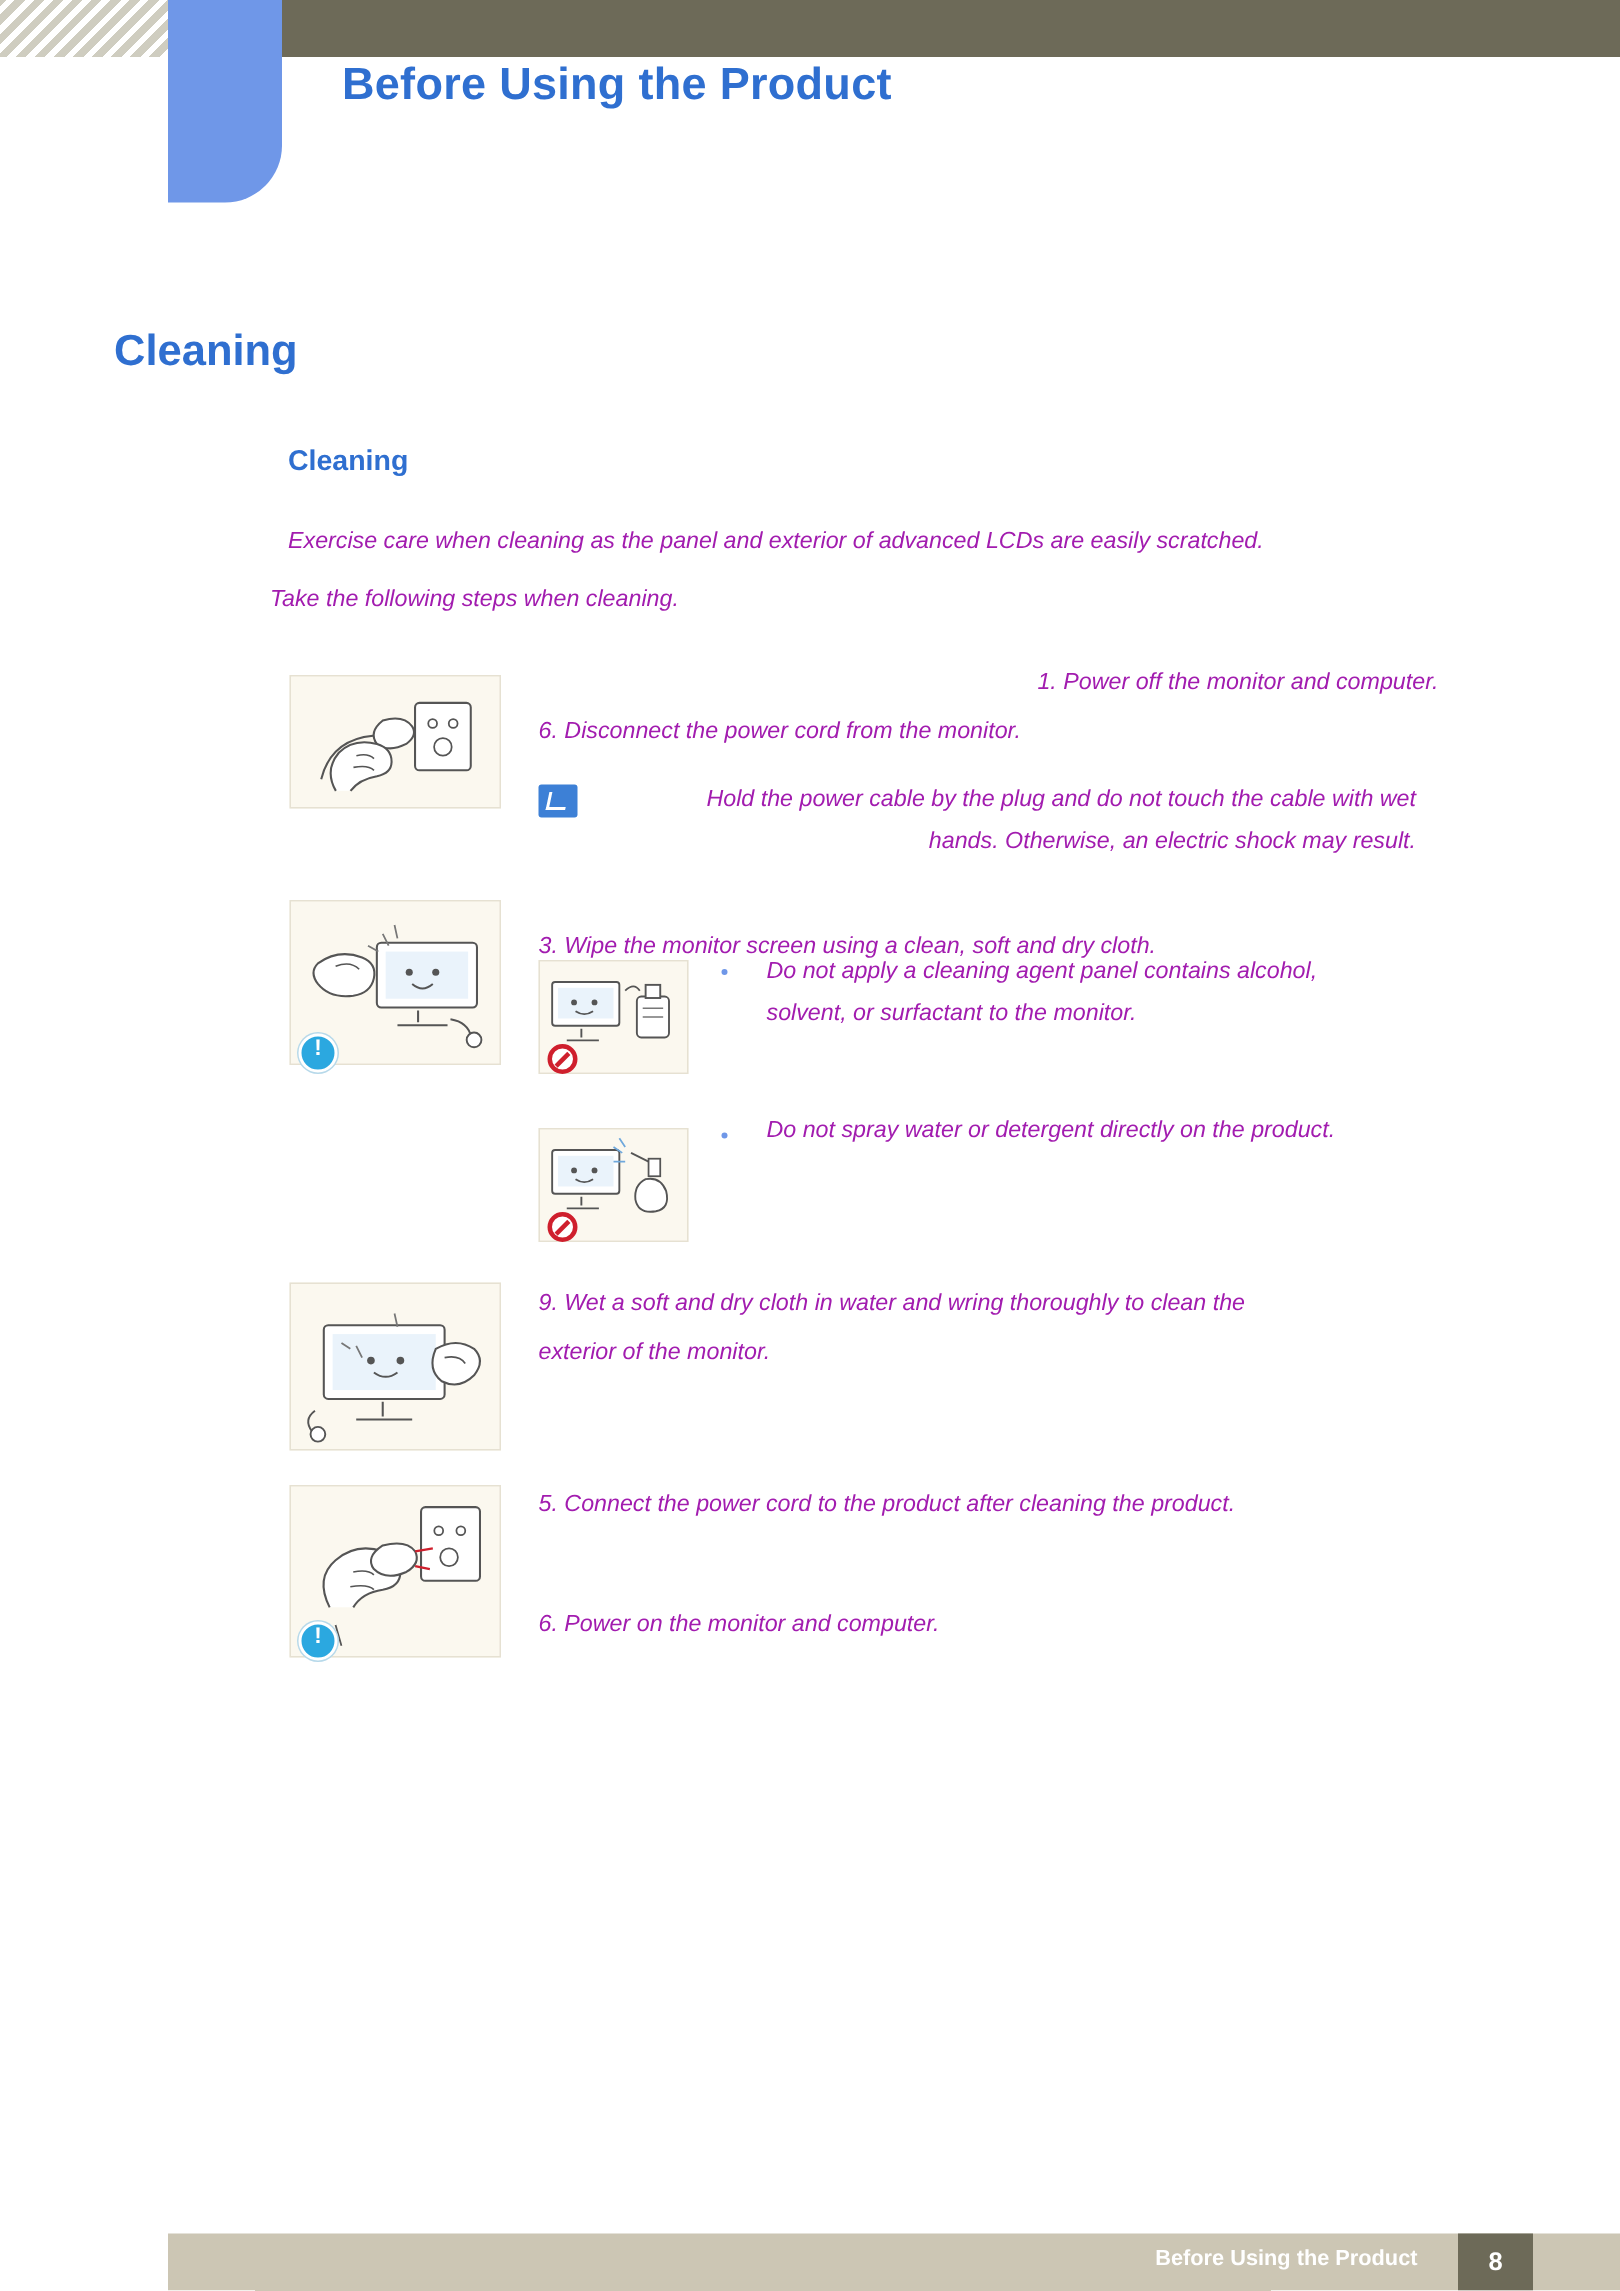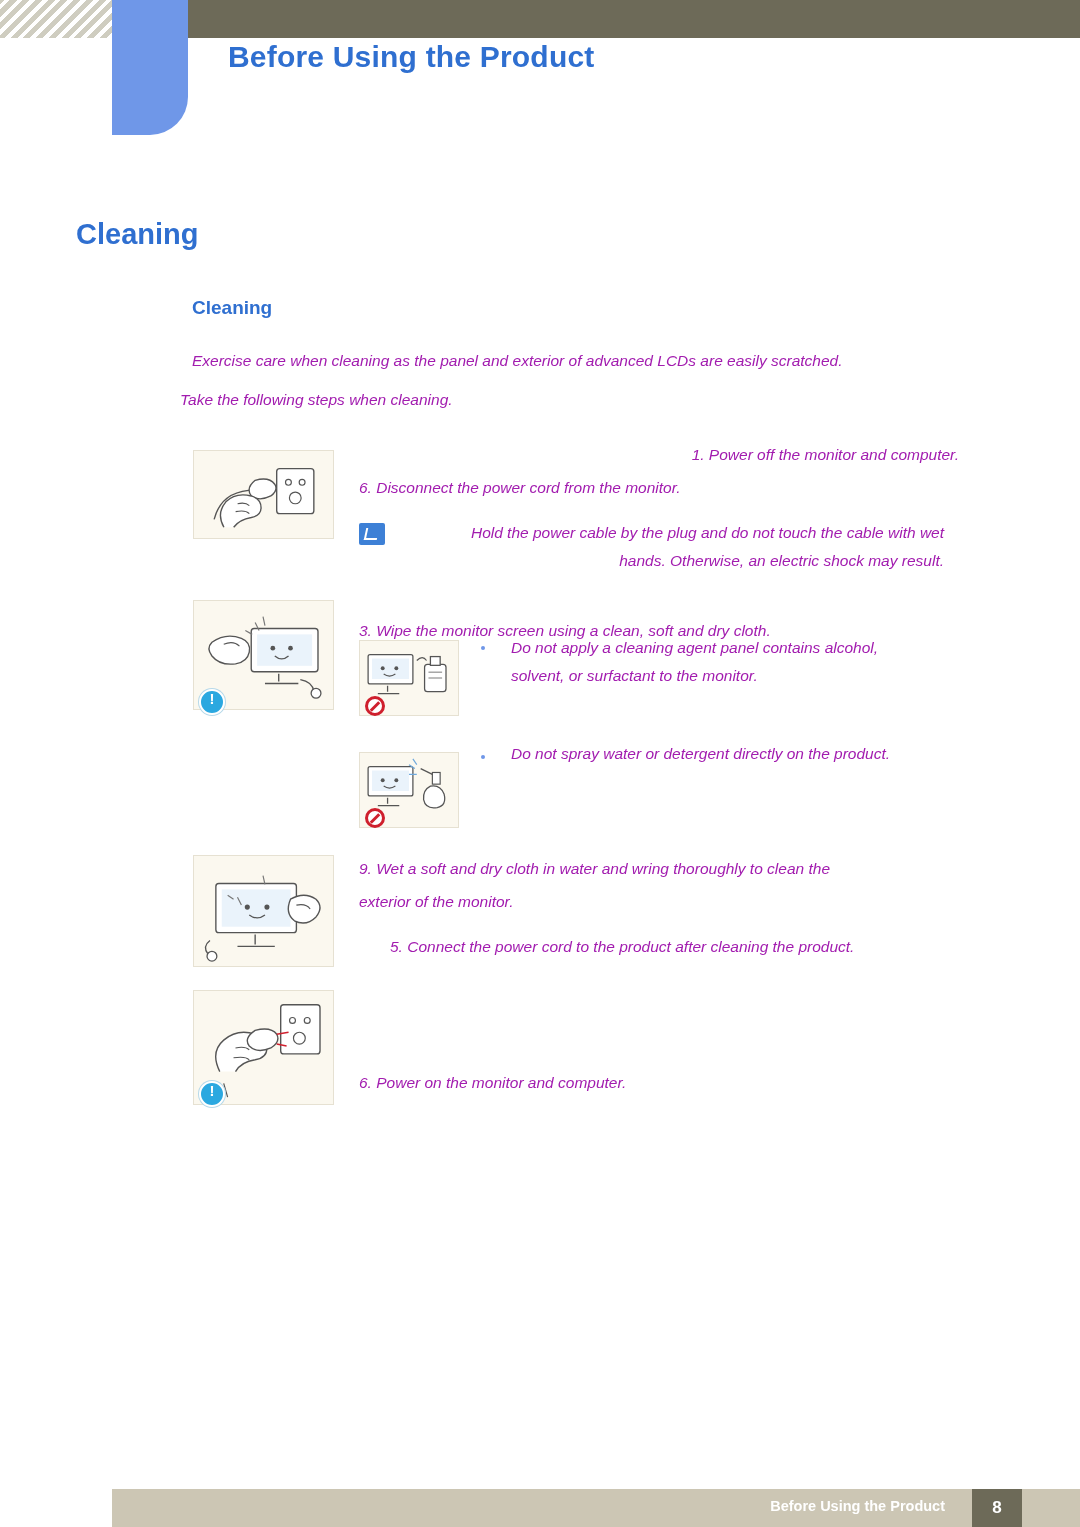--- a/index.html
+++ b/index.html
@@ -337,19 +337,19 @@
     <path d="M26 82 q-10 -20 4 -32 q14 -12 32 -6 q12 4 12 14 q0 10 -12 12 q-14 2 -20 12" fill="#ffffff" stroke="#555" stroke-width="1.4"></path>
     <path d="M62 40 q16 -4 22 4 q4 8 -6 14 q-14 6 -22 -2 q-6 -8 6 -16z" fill="#ffffff" stroke="#555" stroke-width="1.4"></path>
     <path d="M84 44 l12 -2 M84 54 l10 2" stroke="#cf1f2d" stroke-width="1.6" fill="none"></path>
     <path d="M42 58 q10 -2 14 2" fill="none" stroke="#555" stroke-width="1.1"></path>
     <path d="M40 68 q12 -2 16 2" fill="none" stroke="#555" stroke-width="1.1"></path>
     <path d="M20 96 l6 12 M30 94 l4 14" stroke="#555" stroke-width="1.2" fill="none"></path>
   </svg>
 </div>
 <div class="badge-warn" style="top:1081px; left:199px;"></div>
 
-<div class="body-text" style="top:936px; left:359px; width:640px;margin-left:31px;">5. Connect the power cord to the product after cleaning the product.</div>
+<div class="body-text" style="top:992px; left:359px; width:640px;">5. Connect the power cord to the product after cleaning the product.</div>
 <div class="body-text" style="top:1072px; left:359px; width:640px;">6. Power on the monitor and computer.</div>
 
 <div class="footer-band"></div>
 <div class="footer-text">Before Using the Product</div>
 <div class="footer-pagebox"></div>
 <div class="footer-page">8</div>
 
 </body></html>

